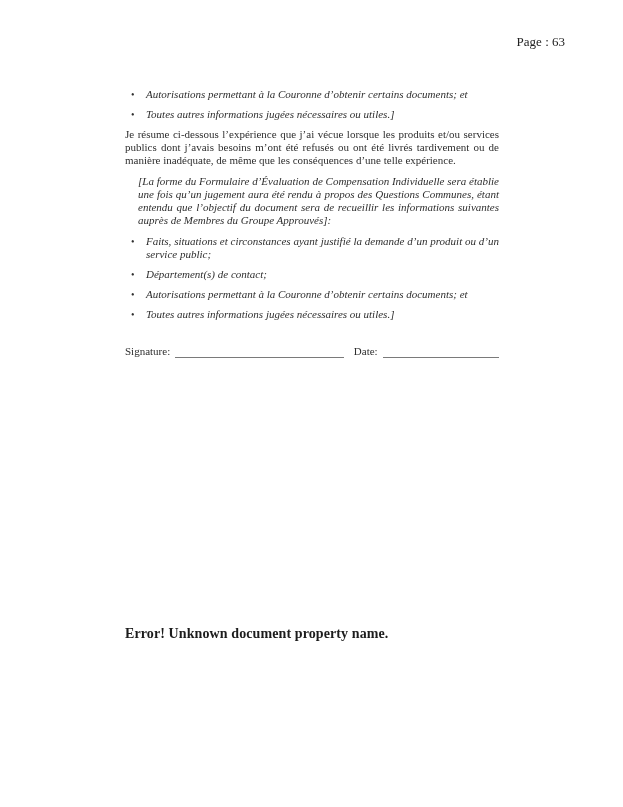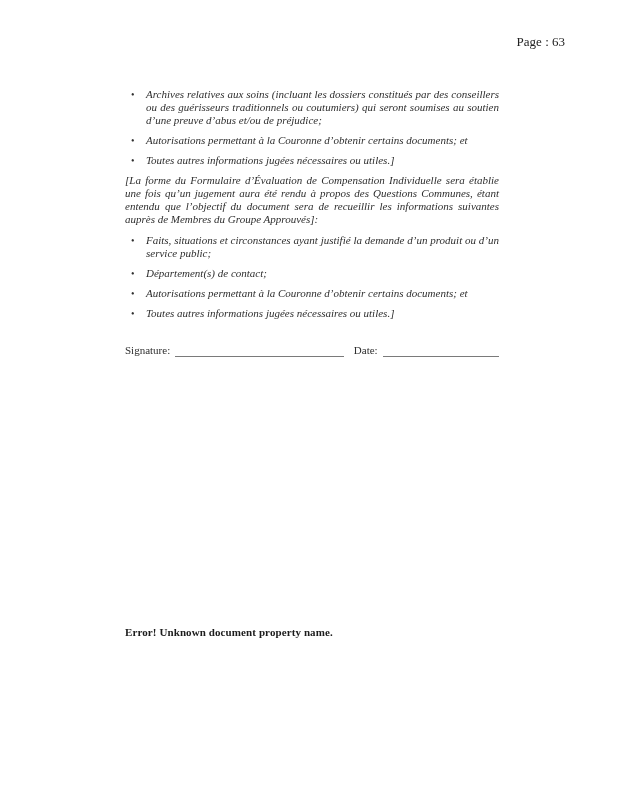--- a/index.html
+++ b/index.html
@@ -52,20 +52,21 @@
     top: 0;
     font-style: normal;
     font-size: 10px;
   }
   p.para {
     margin: 0 0 8px 0;
     text-align: justify;
   }
   p.para.italic {
     font-style: italic;
+    margin-left: 13px;
   }
   .signature-row {
     display: flex;
     align-items: center;
     margin-top: 24px;
     font-size: 11px;
     line-height: 13px;
   }
   .sig-label {
     white-space: nowrap;
@@ -81,42 +82,42 @@
     margin-right: 10px;
   }
   .blank-line.date {
     width: 120px;
     margin-left: 5px;
   }
   .error-text {
     position: absolute;
     top: 626px;
     left: 125px;
-    font-size: 11px;
+    font-size: 14px;
     font-weight: bold;
     color: #1c1c1c;
     letter-spacing: 0.1px;
     text-align: center;
   }
 </style>
 </head>
 <body>
 
 <div class="page">
 
   <div class="page-number">Page : 63</div>
 
   <div class="content">
 
     <ul class="bullets">
-      <li>Archives relatives aux soins (incluant les dossiers constitués par des conseillers ou des guérisseurs traditionnels ou coutumiers) qui seront soumises au soutien d’une preuve d’abus et/ou de préjudice;</li>
       <li>Autorisations permettant à la Couronne d’obtenir certains documents; et</li>
       <li>Toutes autres informations jugées nécessaires ou utiles.]</li>
     </ul>
 
+    <p class="para">Je résume ci-dessous l’expérience que j’ai vécue lorsque les produits et/ou services publics dont j’avais besoins m’ont été refusés ou ont été livrés tardivement ou de manière inadéquate, de même que les conséquences d’une telle expérience.</p>
 
     <p class="para italic">[La forme du Formulaire d’Évaluation de Compensation Individuelle sera établie une fois qu’un jugement aura été rendu à propos des Questions Communes, étant entendu que l’objectif du document sera de recueillir les informations suivantes auprès de Membres du Groupe Approuvés]:</p>
 
     <ul class="bullets">
       <li>Faits, situations et circonstances ayant justifié la demande d’un produit ou d’un service public;</li>
       <li>Département(s) de contact;</li>
       <li>Autorisations permettant à la Couronne d’obtenir certains documents; et</li>
       <li>Toutes autres informations jugées nécessaires ou utiles.]</li>
     </ul>
 

